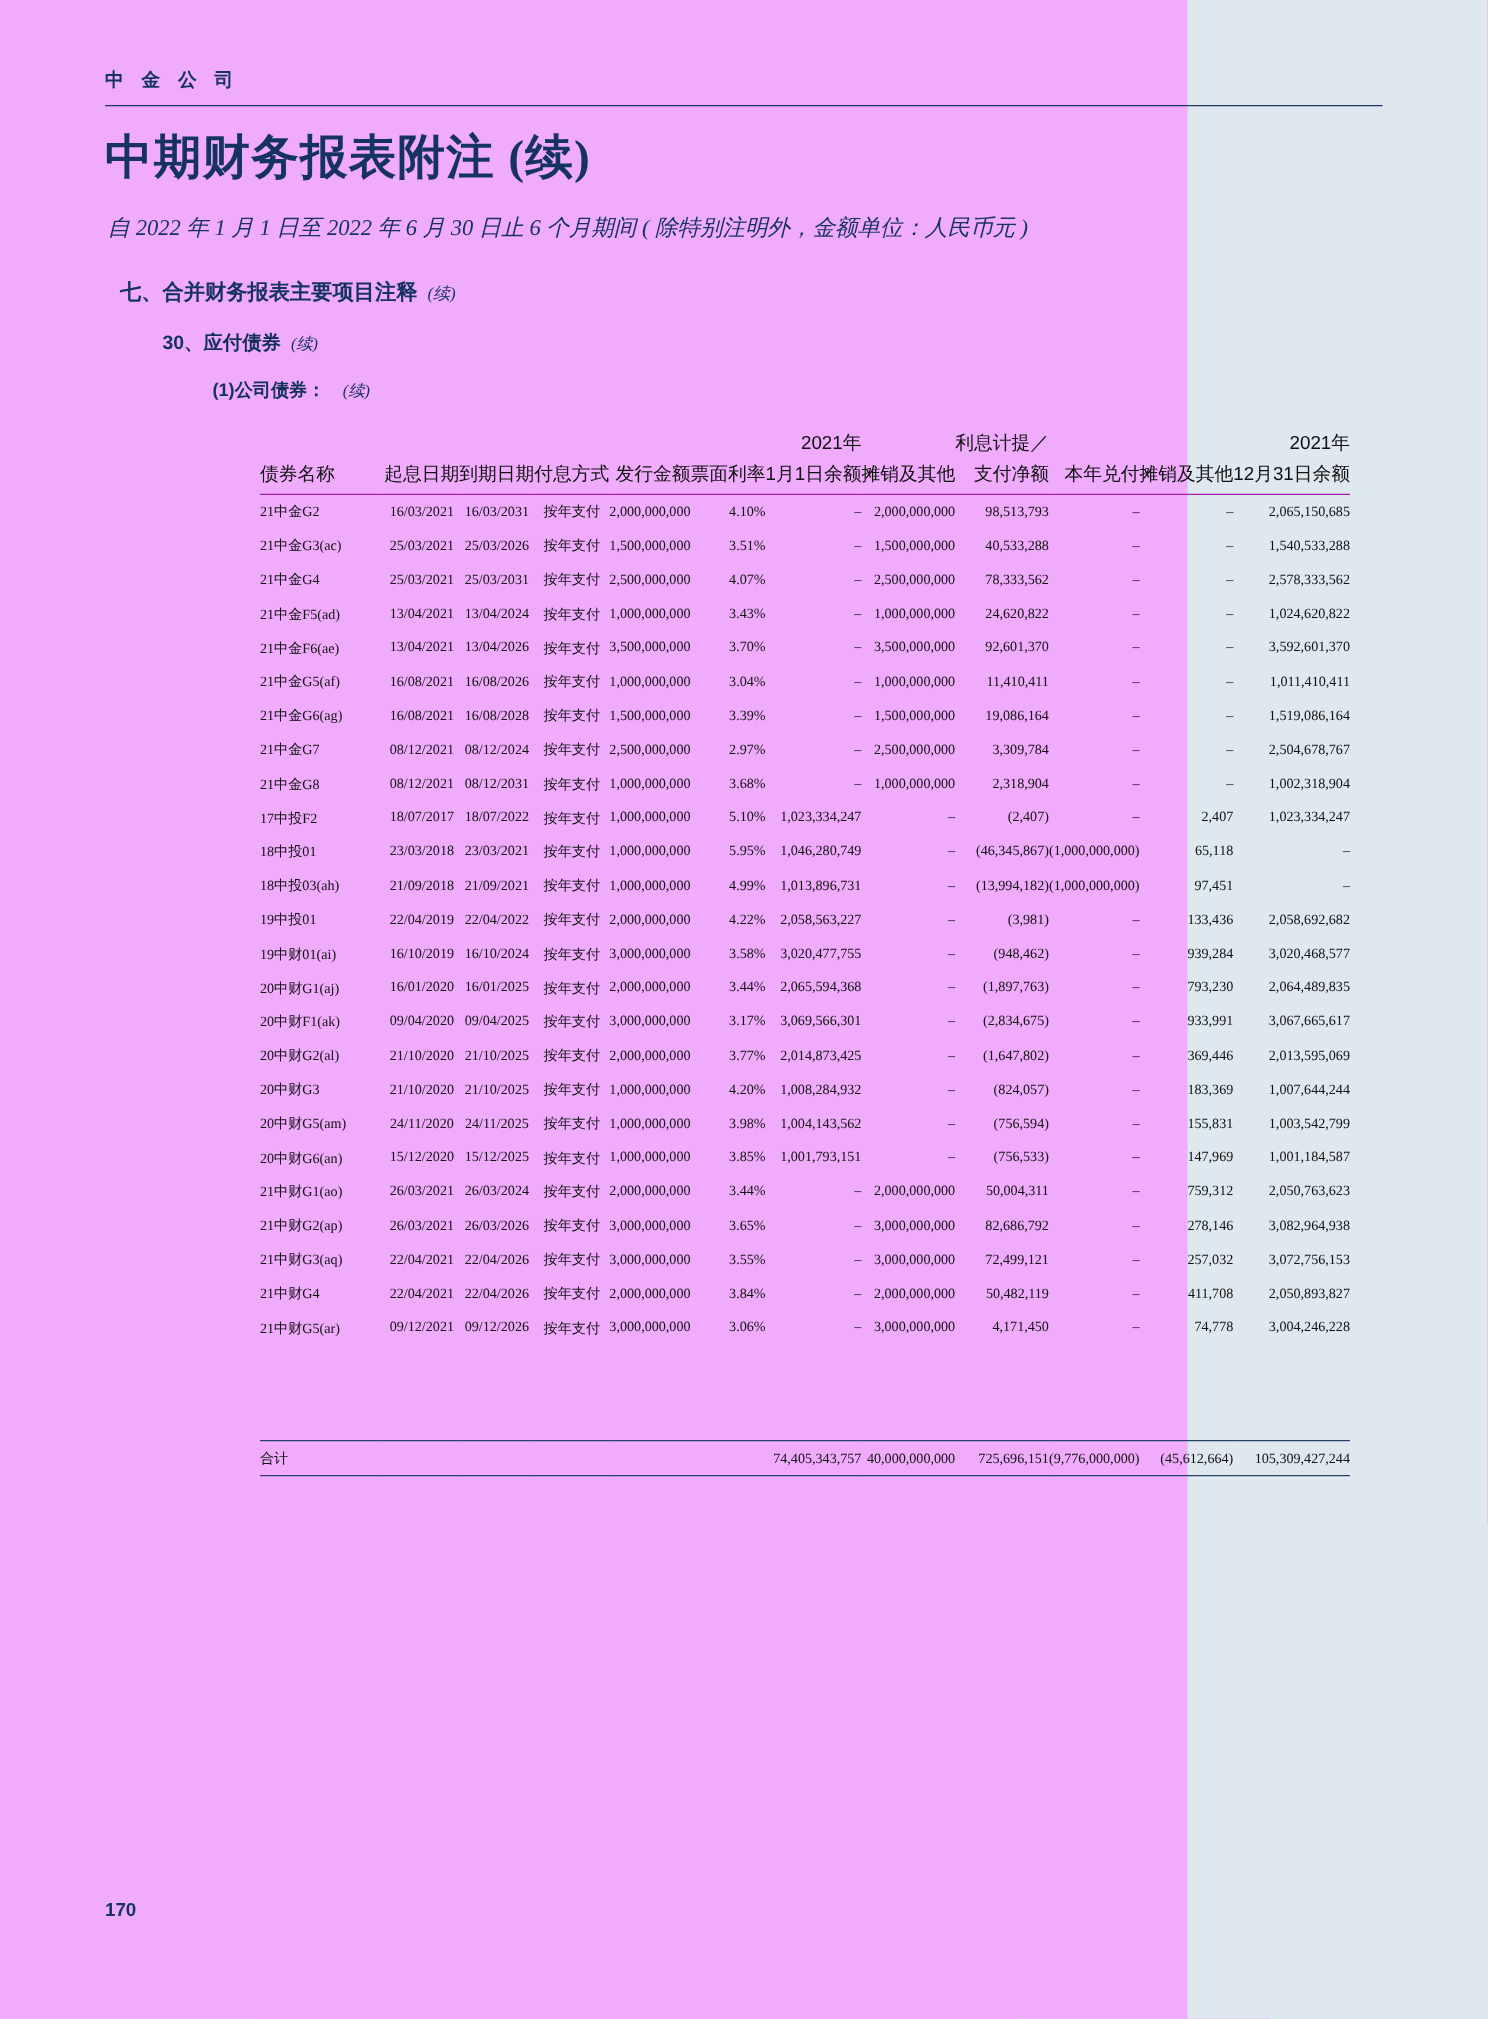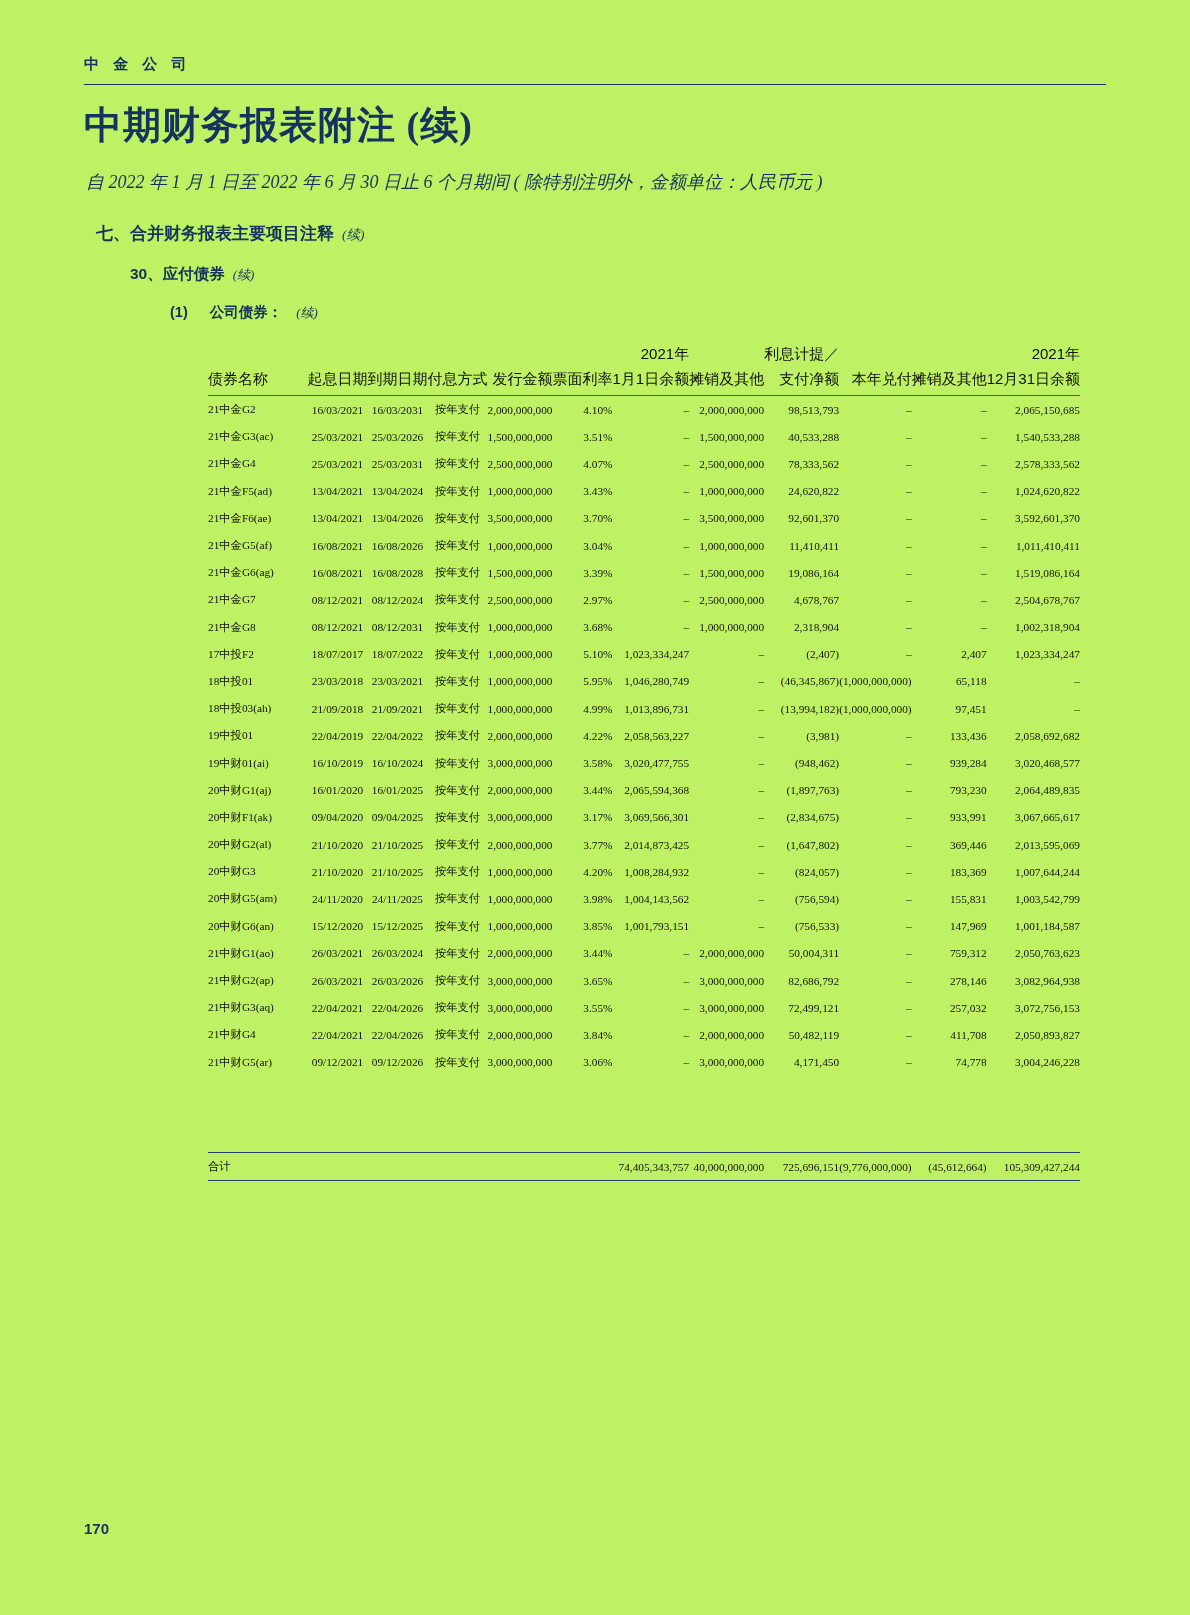--- a/index.html
+++ b/index.html
@@ -11,23 +11,23 @@
     height: 1615px;
     background: #dfe7ef;
     font-family: "Liberation Serif", serif;
     color: #111111;
     position: relative;
     overflow: hidden;
   }
   .page {
     position: absolute;
     left: 0; top: 0;
-    width: 1190px;
+    width: 950px;
     height: 1615px;
-    background: #bef264;
+    background: #f0abfc;
   }
   .header-brand {
     position: absolute;
     left: 84px;
     top: 55px;
     font-family: "Liberation Sans", sans-serif;
     font-size: 15px;
     font-weight: bold;
     letter-spacing: 5px;
     color: #15335e;
@@ -93,21 +93,21 @@
   }
   .sub-sub {
     position: absolute;
     left: 170px;
     top: 303px;
     font-family: "Liberation Sans", sans-serif;
     font-size: 14.5px;
     font-weight: bold;
     color: #14315a;
   }
-  .sub-sub .lbl { margin-left: 22px; }
+  .sub-sub .lbl { }
   .sub-sub .cont {
     font-family: "Liberation Serif", serif;
     font-size: 13px;
     font-weight: normal;
     font-style: italic;
     margin-left: 14px;
   }
 
   table.bond-table {
     position: absolute;
@@ -318,21 +318,21 @@
         </tr>
         <tr>
           <td class="col-name cn">21中金G7</td>
           <td class="col-c">08/12/2021</td>
           <td class="col-c">08/12/2024</td>
           <td class="col-c cn">按年支付</td>
           <td class="col-r">2,500,000,000</td>
           <td class="col-r">2.97%</td>
           <td class="col-r">–</td>
           <td class="col-r">2,500,000,000</td>
-          <td class="col-r">4,678,767</td>
+          <td class="col-r">3,309,784</td>
           <td class="col-r">–</td>
           <td class="col-r">–</td>
           <td class="col-r">2,504,678,767</td>
         </tr>
         <tr>
           <td class="col-name cn">21中金G8</td>
           <td class="col-c">08/12/2021</td>
           <td class="col-c">08/12/2031</td>
           <td class="col-c cn">按年支付</td>
           <td class="col-r">1,000,000,000</td>

